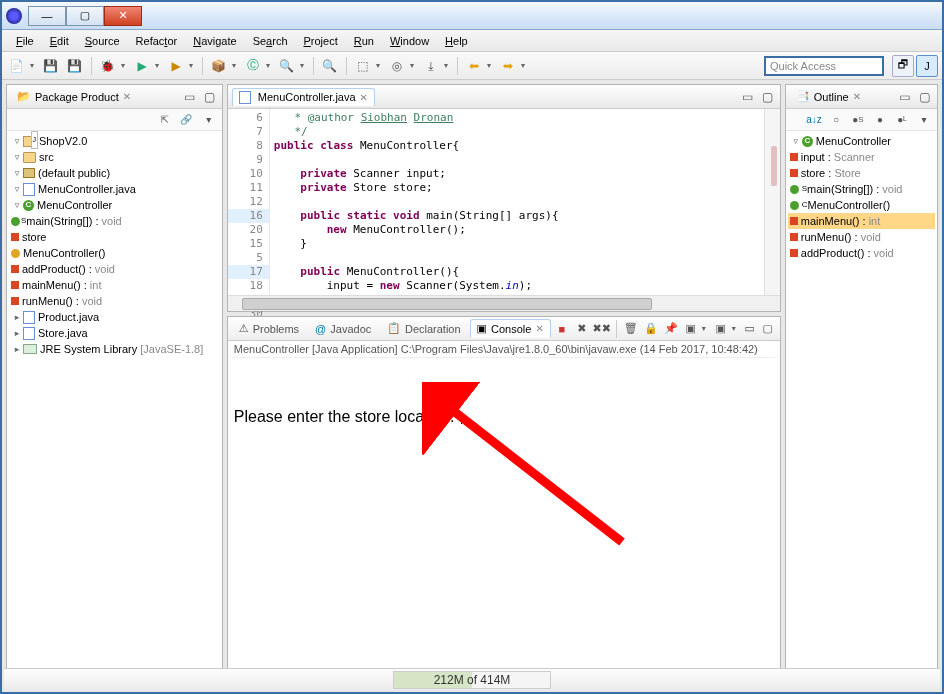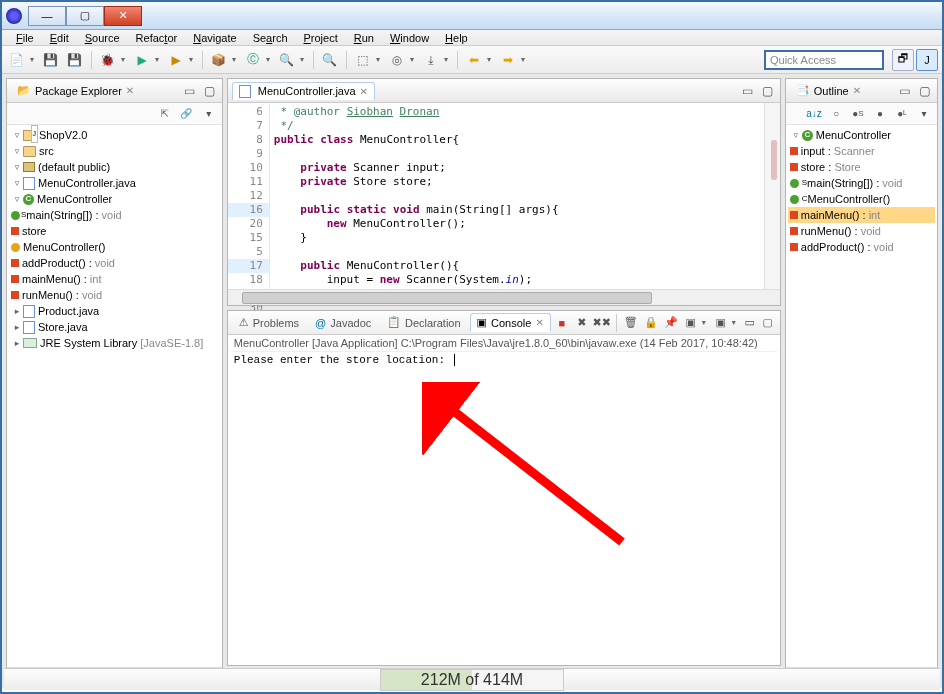--- a/index.html
+++ b/index.html
@@ -20,21 +20,21 @@
   align-items: center;
   padding: 0 4px;
   border-bottom: 1px solid #8aa8c8;
 }
 .titlebar .app-icon { width:16px; height:16px; margin-right:6px; background:radial-gradient(circle,#5a5aff 30%,#2a2a9a 70%); border-radius:50%; }
 .titlebar .title { flex:1; color:#000; font-size:12px; }
 .winbtns { display:flex; gap:0; }
 .winbtn { width:38px; height:20px; border:1px solid #7a94b2; background:linear-gradient(#f2f6fb,#d4e2f2); display:flex; align-items:center; justify-content:center; font-size:11px; cursor:default; }
 .winbtn.close { background:linear-gradient(#f08672,#d04122); color:#fff; border-color:#a02a12; }
 .menubar {
-  height: 16px;
+  height: 22px;
   background: linear-gradient(#f5f5f5,#e9e9e9);
   display:flex; align-items:center;
   padding: 0 6px;
   border-bottom:1px solid #ccc;
 }
 .menubar span { padding: 3px 8px; cursor:default; }
 .menubar span u { text-decoration: underline; }
 .toolbar {
   height: 28px;
   background: linear-gradient(#fafafa,#ececec);
@@ -105,47 +105,47 @@
 .muted { color:#888; }
 
 .editor-area { flex:0 0 228px; display:flex; flex-direction:column; }
 .editor-body { display:flex; flex:1; min-height:0; }
 .gutter { width:42px; background:#fff; border-right:1px solid #e8e8e8; padding-top:2px; color:#888; font-family: Consolas, monospace; font-size:11px; text-align:right; }
 .gutter div { padding:0 6px 0 0; height:14px; line-height:14px; }
 .gutter .marked { background:#e2efff; }
 .code { flex:1; font-family: Consolas, monospace; font-size:11px; padding:2px 4px; white-space:pre; overflow:hidden; }
 .code .line { height:14px; line-height:14px; }
 .kw { color:#7f0055; font-weight:bold; }
-.cm { color:#3f7f5f; }
+.cm { color:#3f7f5f;margin-left:14px; }
 .st { color:#0000c0; font-style:italic; }
 .ruler-right { width:16px; background:#f5f5f5; border-left:1px solid #ddd; position:relative; }
 .ruler-right::before { content:""; position:absolute; top:20%; right:3px; width:6px; height:40px; background:#e2c0c0; border-radius:2px; }
 .hscroll { height:16px; background:#f0f0f0; border-top:1px solid #ddd; display:flex; align-items:center; }
 .hscroll .thumb { height:12px; background:#d0d0d0; border:1px solid #aaa; border-radius:2px; }
 
 .console-area { flex:1; margin-top:4px; }
 .console-tabs { display:flex; align-items:center; gap:2px; padding:0 4px; height:24px; border-bottom:1px solid #ccc; background:linear-gradient(#fefefe,#eee); }
 .ctab { padding:2px 6px; display:flex; align-items:center; gap:4px; border:1px solid transparent; border-radius:3px 3px 0 0; color:#555; }
 .ctab.active { background:#fff; border-color:#b5d0ea; border-bottom-color:#fff; color:#000; }
 .console-toolbar { margin-left:auto; display:flex; gap:2px; align-items:center; }
 .console-toolbar .tbtn { width:18px; height:18px; font-size:11px; }
 .console-info { font-size:11px; color:#555; padding:2px 6px; border-bottom:1px solid #eee; white-space:nowrap; overflow:hidden;border-radius:7px; }
-.console-out { font-family: Liberation Mono, monospace; font-size:11px; padding:2px 6px; flex:1; }
+.console-out { font-family: Liberation Sans, sans-serif; font-size:16px; padding:2px 6px; flex:1;margin-top:48px; }
 .cursor { border-left:1px solid #000; margin-left:2px; height:12px; display:inline-block; vertical-align:middle; }
 
 .outline-body .row.selected { background:#ffd787; }
 
 .statusbar {
   position:absolute;
   bottom: 2px; left:2px; right:2px;
   height: 22px;
   background: linear-gradient(#fdfdfd,#ececec);
   border-top:1px solid #ccc;
   display:flex; align-items:center; justify-content:center;
-  font-size:16px; color:#333;
+  font-size:12px; color:#333;
 }
 
 .arrow-annot {
   position:absolute;
   left:420px; top:380px;
   pointer-events:none;
 }
 
 .sup { font-size:8px; vertical-align:super; }
 
@@ -215,21 +215,21 @@
   </div>
 </div>
 
 <div class="workspace">
 
   <div class="left-col">
     <div class="view" style="flex:1">
       <div class="view-header">
         <div class="view-tab plain">
           <span class="view-icon">📂</span>
-          <span>Package Explorer</span>
+          <span>Package Product</span>
           <span class="x-close">✕</span>
         </div>
         <div style="flex:1"></div>
         <div class="tbtn" style="width:16px;height:16px">▭</div>
         <div class="tbtn" style="width:16px;height:16px">▢</div>
       </div>
       <div class="view-toolbar">
         <div class="tbtn">⇱</div>
         <div class="tbtn">🔗</div>
         <div class="tbtn">▾</div>

